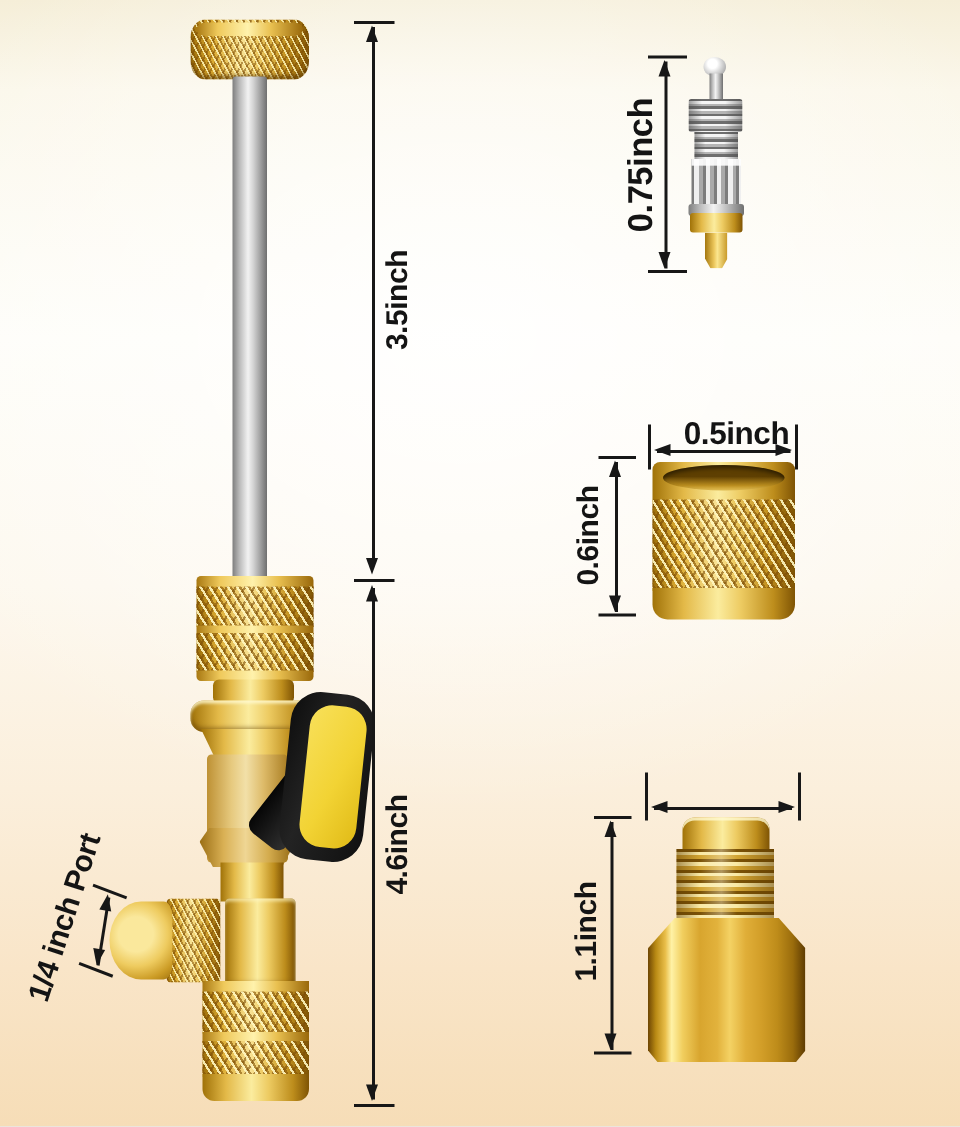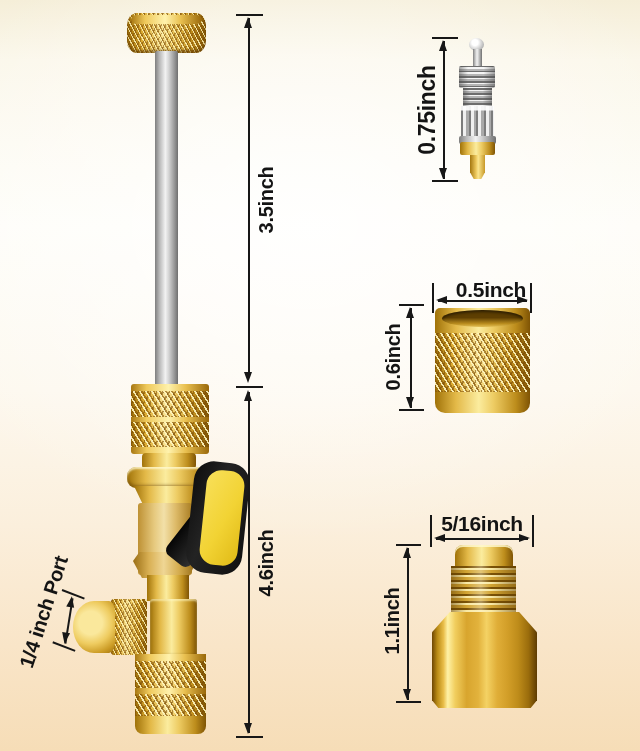--- a/index.html
+++ b/index.html
@@ -168,21 +168,20 @@
     <div class="abs threads" style="left:19px;top:21px;width:65px;height:48px;"></div>
     <div class="abs" style="left:0;top:67px;width:105px;height:96px;clip-path:polygon(17% 0,83% 0,100% 21%,100% 92%,94% 100%,6% 100%,0 92%,0 21%);
                 background:linear-gradient(90deg,#6E4603 0%,#B98A14 5%,#E9BE4A 11%,#FFF2A6 15%,#F1CE5E 22%,#D8A52E 33%,#E2B23C 44%,#F4D264 52%,#E0AE38 62%,#D29E28 72%,#BE8C1A 82%,#9A6C0C 92%,#5E3B02 100%);"></div>
   </div>
 
   <div class="tickv" style="left:430px;top:515px;height:32px;"></div>
   <div class="tickv" style="left:532px;top:515px;height:32px;"></div>
   <div class="arrh l" style="left:434px;top:534px;"></div>
   <div class="dline" style="left:436px;top:538px;width:92px;height:2px;"></div>
   <div class="arrh r" style="left:519px;top:534px;"></div>
-  <div class="lbl med" style="left:482px;top:524px;">5/16inch</div>
 
   <div class="tick" style="left:396px;top:544px;width:25px;"></div>
   <div class="arr up" style="left:403px;top:547px;"></div>
   <div class="dline" style="left:407px;top:548px;width:2px;height:152px;"></div>
   <div class="arr down" style="left:403px;top:689px;"></div>
   <div class="tick" style="left:396px;top:701px;width:25px;"></div>
   <div class="lbl rot" style="left:392px;top:621px;">1.1inch</div>
 
 </div>
 

